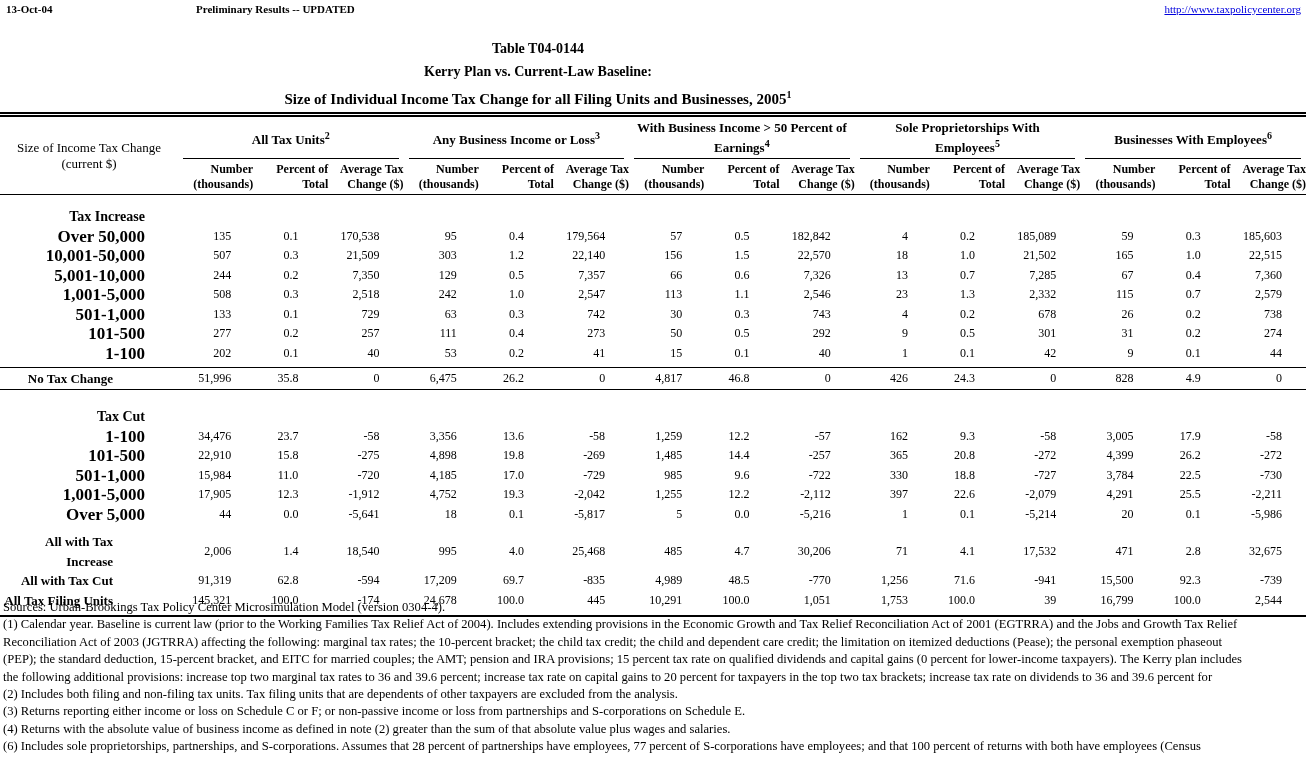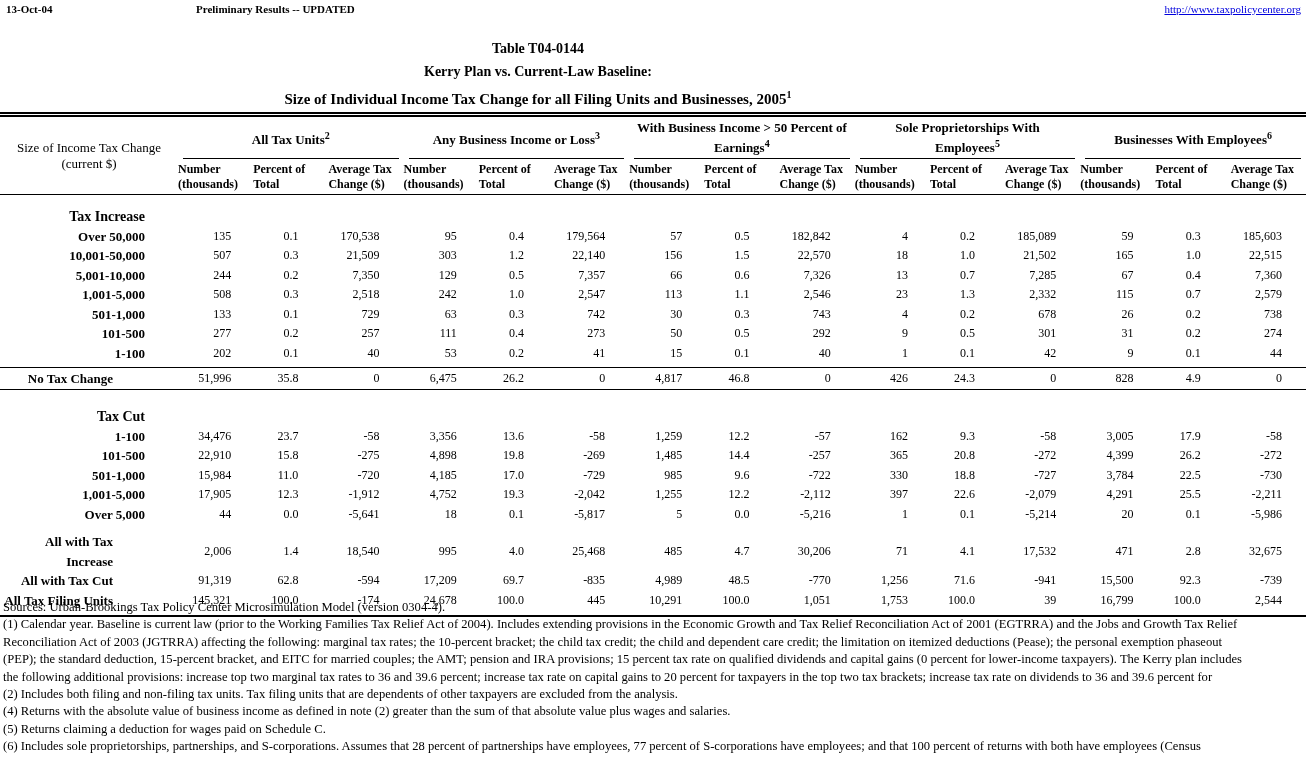--- a/index.html
+++ b/index.html
@@ -24,28 +24,28 @@
     border-top:5px double #000;border-bottom:2px solid #000;
   }
   th,td{margin:0;padding:0;}
   .stub{vertical-align:middle;font-size:13px;font-weight:normal;line-height:16px;
         text-align:center;border-bottom:1.5px solid #000;}
   .gth{height:42px;vertical-align:bottom;font-weight:bold;}
   .grp{display:flex;flex-direction:column;justify-content:center;
        min-height:40px;margin:0 5px;border-bottom:1.5px solid #000;
        font-size:13px;line-height:16px;text-align:center;font-weight:bold;}
   .subrow th{height:33px;font-size:12px;font-weight:bold;line-height:15px;
-       text-align:left;vertical-align:bottom;padding-bottom:2px;
+       text-align:right;vertical-align:bottom;padding-bottom:2px;
        border-bottom:1.5px solid #000;}
   tbody td{font-size:12px;line-height:19.5px;}
   td.v{text-align:right;}
   td.c0{padding-right:22px;}
   td.c1{padding-right:30px;}
   td.c2{padding-right:24px;}
-  td.lab{font-weight:bold;text-align:right;padding-right:33px;font-size:13px;}
+  td.lab{font-weight:bold;text-align:right;padding-right:33px;font-size:17px;}
   td.sec{font-size:14px;}
   td.lab2{font-weight:bold;text-align:right;padding-right:65px;font-size:13px;}
   tr.nochange td{border-top:1.5px solid #000;border-bottom:1.5px solid #000;height:21px;}
   tr.sp0 td{height:12px;}
   tr.sp1 td{height:4px;}
   tr.sp2 td{height:17px;}
   tr.sp3 td{height:8px;}
   tr.sp4 td{height:5px;}
   
   .footnotes{position:absolute;top:599px;left:3px;width:1303px;
@@ -497,16 +497,16 @@
     </tbody>
 </table>
 
 <div class="footnotes">
     <div>Sources: Urban-Brookings Tax Policy Center Microsimulation Model (version 0304-4).</div>
     <div>(1) Calendar year. Baseline is current law (prior to the Working Families Tax Relief Act of 2004).  Includes extending provisions in the Economic Growth and Tax Relief Reconciliation Act of 2001 (EGTRRA) and the Jobs and Growth Tax Relief</div>
     <div>Reconciliation Act of 2003 (JGTRRA) affecting the following: marginal tax rates; the 10-percent bracket; the child tax credit; the child and dependent care credit; the limitation on itemized deductions (Pease); the personal exemption phaseout</div>
     <div>(PEP); the standard deduction, 15-percent bracket, and EITC for married couples; the AMT; pension and IRA provisions; 15 percent tax rate on qualified dividends and capital gains (0 percent for lower-income taxpayers). The Kerry plan includes</div>
     <div>the following additional provisions: increase top two marginal tax rates to 36 and 39.6 percent; increase tax rate on capital gains to 20 percent for taxpayers in the top two tax brackets; increase tax rate on dividends to 36 and 39.6 percent for</div>
     <div>(2) Includes both filing and non-filing tax units.  Tax filing units that are dependents of other taxpayers are excluded from the analysis.</div>
+    <div>(3) Returns reporting either income or loss on Schedule C or F; or non-passive income or loss from partnerships and S-corporations on Schedule E.</div>
     <div>(4) Returns with the absolute value of business income as defined in note (2) greater than the sum of that absolute value plus wages and salaries.</div>
-    <div>(5) Returns claiming a deduction for wages paid on Schedule C.</div>
     <div>(6) Includes sole proprietorships, partnerships, and S-corporations.  Assumes that 28 percent of partnerships have employees, 77 percent of S-corporations have employees; and that 100 percent of returns with both have employees (Census</div>
   </div>
 
 </body></html>

